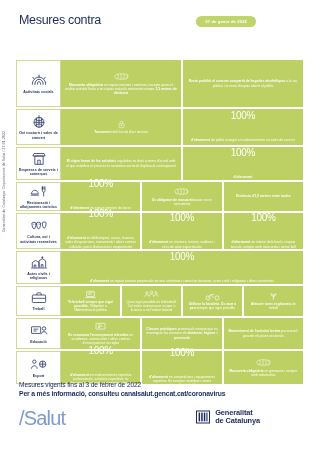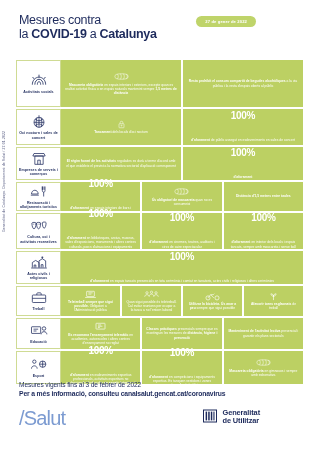--- a/index.html
+++ b/index.html
@@ -62,21 +62,21 @@
     display:flex;flex-direction:column;
     align-items:center;justify-content:center;
     text-align:center;
     padding:3px 4px;
     box-sizing:border-box;
     color:#ffffff;
   }
   .cell .cico{width:17px;height:9px;margin-bottom:1.5px;}
   .cell .cico svg{width:100%;height:100%;display:block;}
   .cell .big{
-    font-size:10px;font-weight:700;line-height:10px;
+    font-size:10px;font-weight:400;line-height:10px;
     letter-spacing:-0.3px;margin-bottom:17px;
   }
   .cell .txt{
     font-size:3.3px;line-height:4.1px;font-weight:400;
     letter-spacing:0.02px;
   }
   .cell .txt b{font-weight:700;}
 
   .h-tall{height:47px;}
   .h-a{height:36px;}
@@ -106,38 +106,37 @@
   .f-line2{
     position:absolute;left:19px;top:9px;
     font-size:6.8px;font-weight:700;color:#1d2a5c;letter-spacing:-0.15px;
   }
   .salut{
     position:absolute;left:19px;top:26px;
     font-size:20px;font-weight:400;color:#7c9bd1;letter-spacing:-0.8px;
   }
   .gencat{
     position:absolute;right:16px;top:28px;
-    display:flex;gap:5px;
+    display:flex;align-items:center;gap:5px;
   }
   .gencat .mark{width:14px;height:14px;}
   .gencat .mark svg{width:100%;height:100%;display:block;}
   .gencat .gtxt{
     font-size:7.4px;font-weight:700;line-height:8.4px;color:#1d2a5c;
     letter-spacing:-0.1px;
   }
 </style>
 </head>
 <body>
 
 <div class="page">
 
   <div class="header">
     <div class="title">
       <span class="l1">Mesures contra</span>
-      <span class="l2"><span>la </span><b>COVID-19</b><span> a </span><b>Catalunya</b></span>
     </div>
     <div class="date-badge">27 de gener de 2022</div>
   </div>
 
   <div class="grid">
 
     <div class="row h-tall">
       <div class="cat">
         <span class="ico">
           <svg viewBox="0 0 24 18">
@@ -468,18 +467,18 @@
             <g fill="#1d2a5c">
               <rect x="2.6" y="2.6" width="1.5" height="8.8"></rect>
               <rect x="5.2" y="2.6" width="1.5" height="8.8"></rect>
               <rect x="7.8" y="2.6" width="1.5" height="8.8"></rect>
               <rect x="10.4" y="2.6" width="1.1" height="8.8"></rect>
             </g>
           </svg>
       </span>
       <span class="gtxt">
         <span>Generalitat</span><br>
-        <span>de Utilitzar</span>
+        <span>de Catalunya</span>
       </span>
     </div>
   </div>
 
 </div>
 
 </body></html>

